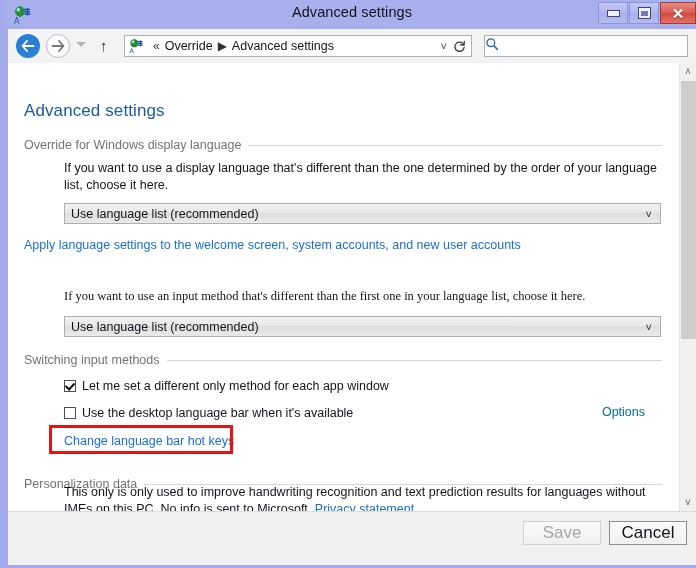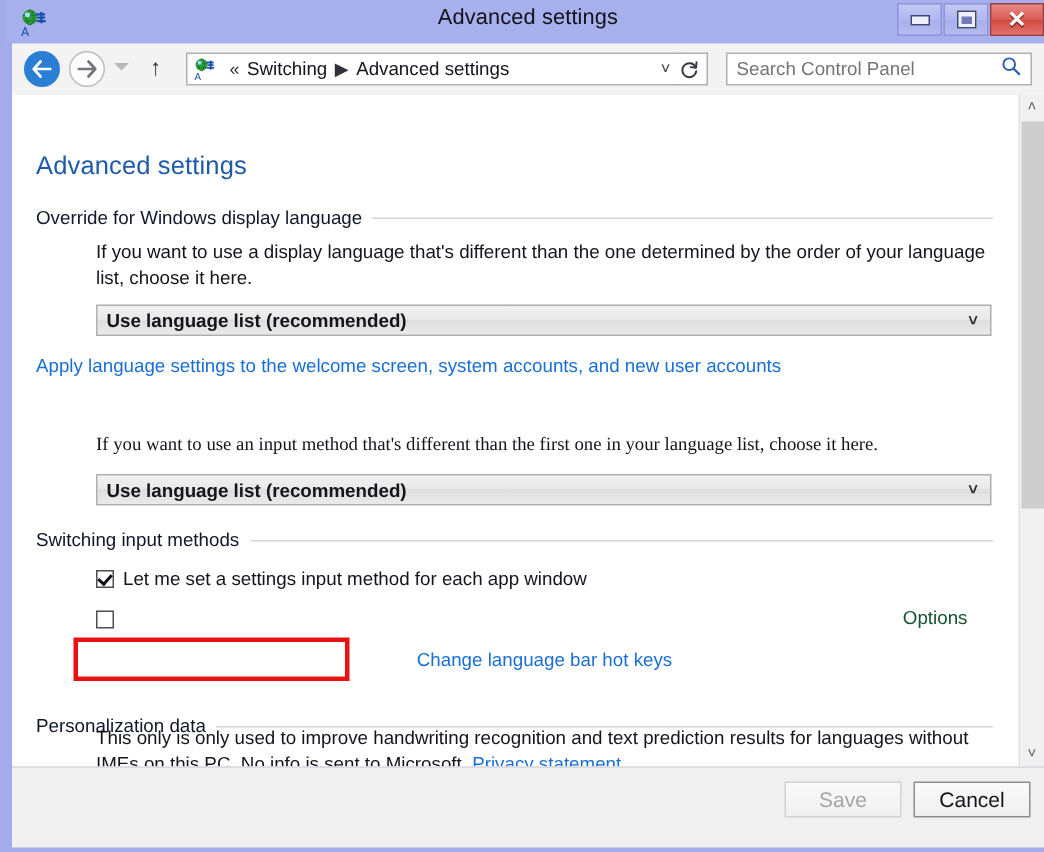--- a/index.html
+++ b/index.html
@@ -96,40 +96,40 @@
   .content{
     position:absolute;left:4px;top:63px;width:688px;height:448px;
     background:#ffffff;overflow:hidden;
   }
   .pagetitle{
     position:absolute;left:16px;top:38px;font-size:17px;color:#1e5aa8;
     letter-spacing:.1px;
   }
   .group{position:absolute;left:16px;width:638px;}
   .group-label{
-    font-size:12.5px;color:#0f172a;display:flex;align-items:center;white-space:nowrap;
+    font-size:12.5px;color:#737373;display:flex;align-items:center;white-space:nowrap;
   }
   .group-label .rule{
     flex:1;height:1px;background:#d6d6d8;margin-left:7px;
   }
   .body-text{
     font-size:12.5px;color:#14141c;line-height:17px;margin-left:40px;
   }
   .combo{
     margin-left:40px;width:597px;height:21px;box-sizing:border-box;
     background:linear-gradient(180deg,#f1f1f1 0%,#e8e8e8 48%,#dedede 49%,#eaeaea 100%);
     border:1px solid #adadb2;
-    display:flex;align-items:center;cursor:default;font-weight:bold;
+    display:flex;align-items:center;cursor:default;
   }
   .combo span.val{font-size:12.5px;color:#14141c;padding-left:6px;}
   .combo .cchev{margin-left:auto;margin-right:8px;color:#2b2b33;font-size:11px;}
   .link{
     font-size:12.5px;color:#1a6fd4;cursor:pointer;white-space:nowrap;
   }
-  .link.muted{color:#14532d;}
+  .link.muted{color:#0369a1;}
   .cbrow{display:flex;align-items:flex-start;}
   .cbox{
     width:12px;height:12px;border:1px solid #4d4d55;background:#fff;
     box-sizing:border-box;margin-right:6px;flex:0 0 auto;position:relative;top:2px;
     cursor:pointer;
   }
   .cbox.checked:after{
     content:"";position:absolute;left:2px;top:0px;width:4px;height:7px;
     border:solid #0e0e14;border-width:0 2px 2px 0;transform:rotate(42deg);
   }
@@ -154,21 +154,21 @@
     position:absolute;left:1px;top:18px;width:15px;height:258px;
     background:#cdcdcd;cursor:default;
   }
   
   .footer{
     position:absolute;left:4px;top:511px;width:688px;height:53px;
     background:#f0f0f0;border-top:1px solid #dcdce0;
   }
   .btn{
     position:absolute;top:9px;height:24px;width:78px;
-    box-sizing:border-box;font-size:14px;
+    box-sizing:border-box;font-size:17px;
     background:linear-gradient(180deg,#fafafa 0%,#f0f0f0 100%);
     display:flex;align-items:center;justify-content:center;cursor:default;
   }
   .btn.save{left:515px;border:1px solid #d2d2d4;color:#a6a6aa;}
   .btn.cancel{left:601px;border:1px solid #8e8e92;color:#14141c;}
 </style>
 </head>
 <body>
 
 <div class="window">
@@ -219,35 +219,34 @@
           <circle cx="8" cy="6.5" r="5" fill="#2e9c3e"></circle>
           <path d="M3.2 5.2h9.6M4.4 9h7.6" stroke="#1d7a2b" stroke-width=".8" fill="none"></path>
           <ellipse cx="8" cy="6.5" rx="2.4" ry="5" fill="none" stroke="#1d7a2b" stroke-width=".8"></ellipse>
           <circle cx="6.3" cy="4.8" r="1.7" fill="#9fe0f5"></circle>
           <path d="M12 4.6h6M13 6.8h5M12.5 9h6" stroke="#1a4fb0" stroke-width="1.5" fill="none"></path>
           <path d="M15.6 3v7.5" stroke="#1a4fb0" stroke-width="1.5" fill="none"></path>
           <text x="2" y="19" font-family="DejaVu Sans" font-size="8" fill="#1a4fb0">A</text>
         </svg>
       </span>
       <span class="addr-sep">«</span>
-      <span class="addr-seg">Switching</span>
+      <span class="addr-seg">Override</span>
       <span class="addr-sep">▶</span>
       <span class="addr-seg">Advanced settings</span>
       <span class="addr-chev">˅</span>
     </div>
 
     <div class="refresh-btn">
       <svg width="13" height="13" viewBox="0 0 14 14">
         <path d="M11.6 5.2A5 5 0 1 0 12 8" stroke="#3a3a44" stroke-width="1.4" fill="none" stroke-linecap="round"></path>
         <path d="M12.2 1.6 L11.9 5.6 L8.2 5.1" stroke="#3a3a44" stroke-width="1.4" fill="none" stroke-linecap="round" stroke-linejoin="round"></path>
       </svg>
     </div>
 
     <div class="searchbox">
-      <input type="text" placeholder="Search Control Panel" style="">
       <span class="search-ico">
         <svg width="14" height="14" viewBox="0 0 14 14">
           <circle cx="5.8" cy="5.8" r="3.9" stroke="#2b5fb0" stroke-width="1.3" fill="none"></circle>
           <path d="M8.8 8.8 L12.4 12.4" stroke="#2b5fb0" stroke-width="1.5" stroke-linecap="round"></path>
         </svg>
       </span>
     </div>
   </div>
 
   <div class="content">
@@ -282,32 +281,33 @@
     <div class="group" style="top:290px;text-align:right;">
       <div class="group-label">
         <span>Switching input methods</span>
         <span class="rule"></span>
       </div>
     </div>
 
     <div class="group" style="top:315px;margin-left:0;">
       <div class="cbrow" style="margin-left:40px;">
         <span class="cbox checked"></span>
-        <span class="cblabel">Let me set a settings input method for each app window</span>
+        <span class="cblabel">Let me set a different only method for each app window</span>
       </div>
     </div>
 
     <div class="group" style="top:342px;margin-left:0;">
       <div class="cbrow" style="margin-left:40px;">
         <span class="cbox"></span>
+        <span class="cblabel">Use the desktop language bar when it's available</span>
       </div>
       <span class="link muted" style="position:absolute;right:17px;top:0;">Options</span>
     </div>
 
-    <div class="group" style="top:368px;margin-left:0;text-align:center;">
+    <div class="group" style="top:368px;margin-left:0;">
       <span class="link" style="margin-left:40px;display:inline-block;">Change language bar hot keys</span>
     </div>
 
     <div class="group" style="top:414px;">
       <div class="group-label">
         <span>Personalization data</span>
         <span class="rule"></span>
       </div>
     </div>
     <div class="group body-text" style="top:421px;width:598px;">

